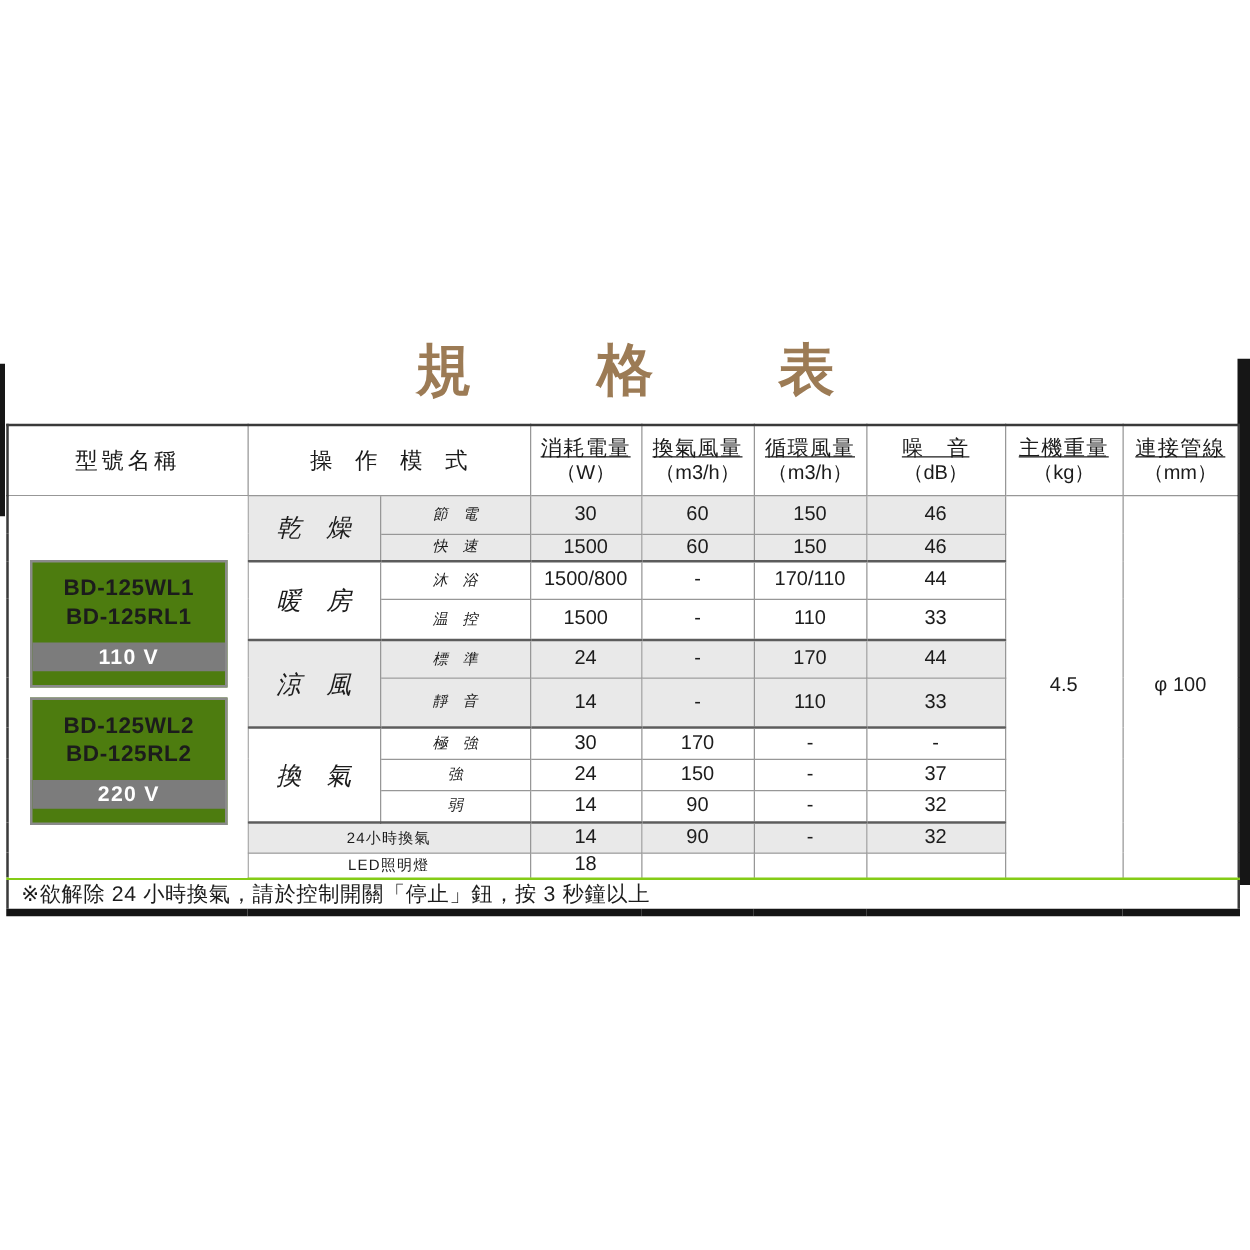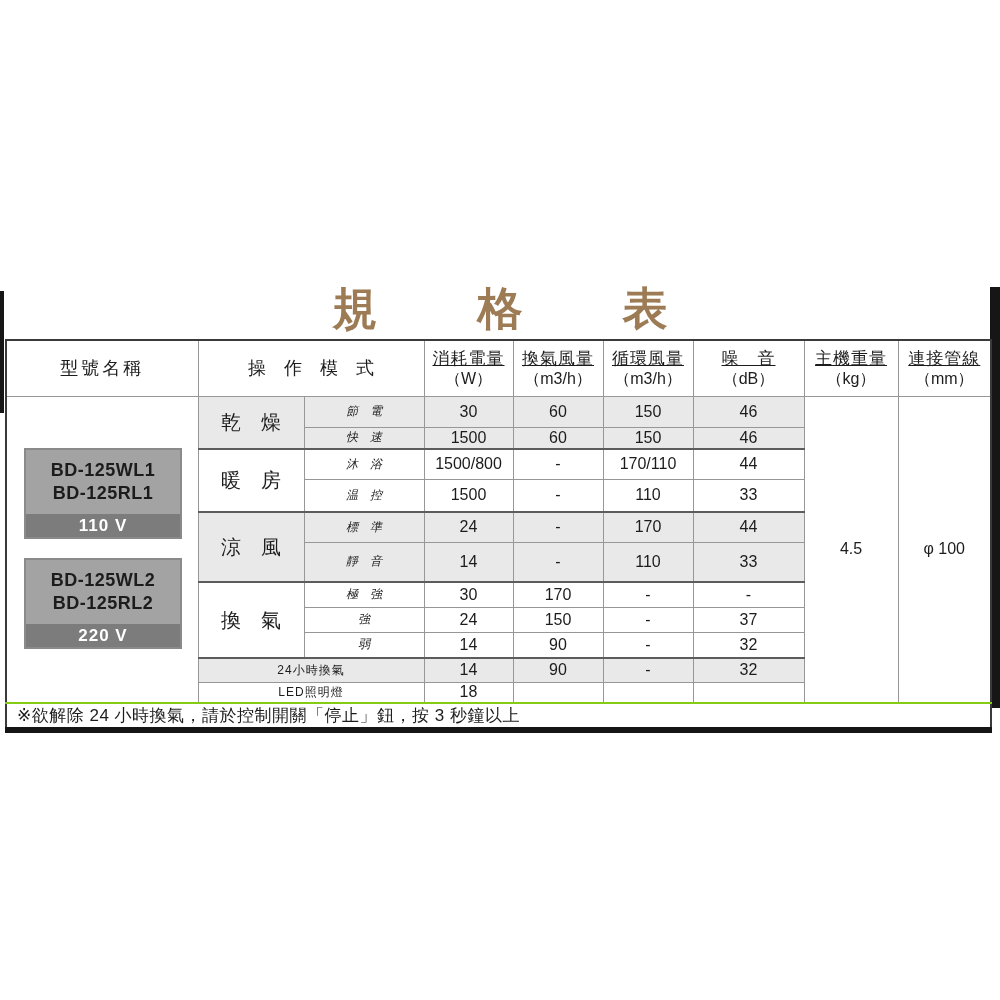--- a/index.html
+++ b/index.html
@@ -6,21 +6,21 @@
   .page {
     position:relative; width:1000px; height:1000px; background:#ffffff;
     font-family:"Liberation Sans","DejaVu Sans",sans-serif; color:#1c1c1c;
     overflow:hidden;
   }
   
   .artifact-left  { position:absolute; left:0px;  top:291px; width:4px;  height:122px; background:#161616; }
   .artifact-right { position:absolute; left:990px; top:287px; width:10px; height:421px; background:#161616; }
 
   .title {
-    position:absolute; left:0; top:283px; width:1000px; height:52px;
+    position:absolute; left:0; top:270px; width:1000px; height:52px;
     text-align:center; font-size:45px; font-weight:bold; color:#9c7b55;
     letter-spacing:100px; text-indent:100px; line-height:52px; margin:0;
     white-space:nowrap;
   }
 
   table.spec {
     position:absolute; left:5px; top:339px; width:985px;
     border-collapse:collapse; table-layout:fixed;
     border:2px solid #3a3a3a;
     font-size:16px;
@@ -35,30 +35,30 @@
   .hdr-model { font-size:18px; letter-spacing:3px; }
   .hdr-mode  { font-size:18px; }
 
   tr.shade td { background:#e9e9e9; }
   tr.plain td { background:#ffffff; }
   td.merged   { background:#ffffff !important; }
 
   tr.group-start td { border-top:2px solid #5c5c5c; }
   tr.sub-row td { border-top:1px solid #adadad; }
 
-  td.group-label { font-size:20px; }
+  td.group-label { font-size:20px;font-style:italic; }
   td.mode-label  { font-size:12px;font-style:italic; }
   td.num         { font-size:16px; }
   td.span-label  { font-size:12px; letter-spacing:1px; }
 
   
   td.model-cell { position:relative; vertical-align:top; }
   .model-box {
-    position:absolute; left:17px; width:158px; height:91px;
-    border:2px solid #8a8a8a; background:#a3a3a3; box-sizing:border-box;
+    position:absolute; left:17px; width:158px; height:102px;
+    border:2px solid #8a8a8a; background:#4d7c0f; box-sizing:border-box;
   }
   .model-box .names {
     height:64px; display:flex; flex-direction:column; justify-content:center;
     font-size:18px; font-weight:bold; line-height:23px; letter-spacing:0.5px;
   }
   .model-box .volt {
     height:23px; background:#7c7c7c; color:#ffffff; font-size:17px;
     font-weight:bold; line-height:23px; letter-spacing:1px;
   }
   .box-1 { top:51px; }

